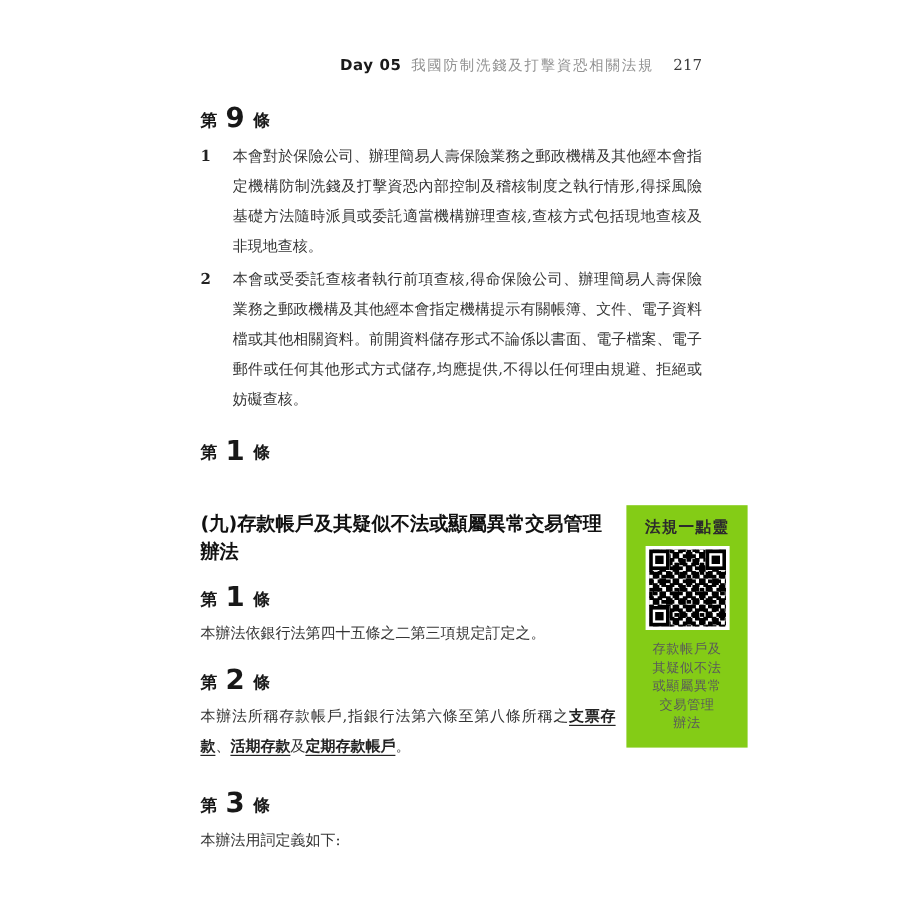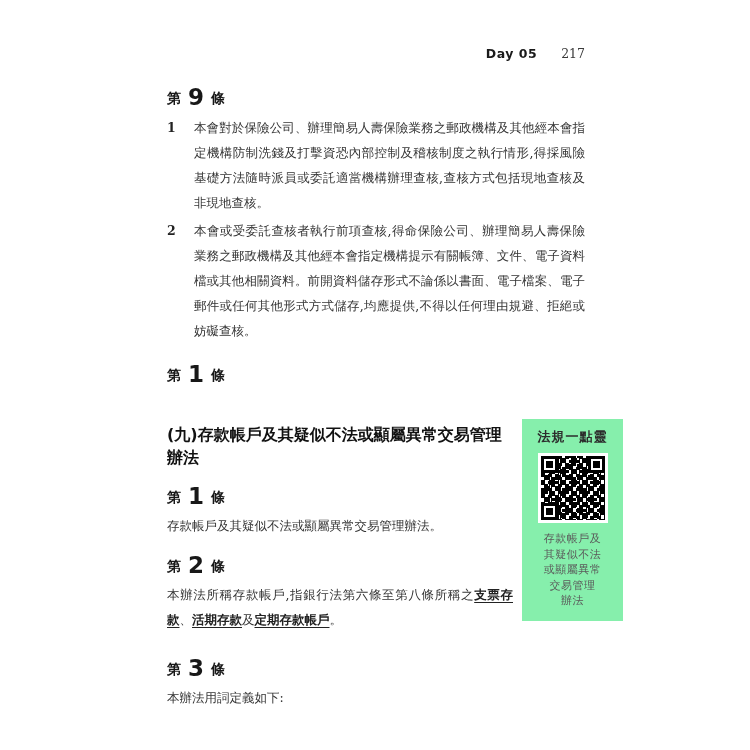--- a/index.html
+++ b/index.html
@@ -50,21 +50,21 @@
 
   .art9-head { margin-top: 0; margin-bottom: 5px; }
   .art10-head { margin-top: 21px; margin-bottom: 5px; }
   .sec-gap { margin-top: 36px; }
 
   
   .qr-panel {
     float: right;
     width: 101px;
     margin: -4px -38px 12px 9px;
-    background: #86efac;
+    background: #84cc16;
     padding: 9px 6px 12px;
     text-align: center;
   }
   .qr-title {
     font-family: "DejaVu Sans", sans-serif; font-weight: bold;
     font-size: 13px; color: #2c2c2c; letter-spacing: 1px; margin-bottom: 7px;
   }
   .qr-code {
     width: 70px; height: 70px; margin: 0 auto 8px;
     background: #ffffff; position: relative; overflow: hidden;
@@ -105,20 +105,21 @@
   .def-intro { line-height: 25px; color: #353535; }
   .clearfix::after { content: ""; display: table; clear: both; }
 </style>
 </head>
 <body>
 
 <div class="page">
 
   <div class="running-header">
     <span class="rh-day">Day 05</span>
+    <span class="rh-chapter">我國防制洗錢及打擊資恐相關法規</span>
     <span class="rh-page">217</span>
   </div>
 
   <div class="art-head art9-head">
     <span>第</span>
       <span class="art-num">9</span>
       <span>條</span>
   </div>
   <div class="num-item">
     <span class="li-num">1</span>
@@ -154,21 +155,21 @@
       </div>
     </aside>
 
     <h2 class="section-title">(九)存款帳戶及其疑似不法或顯屬異常交易管理辦法</h2>
 
     <div class="art-head art1-head">
       <span>第</span>
         <span class="art-num">1</span>
         <span>條</span>
     </div>
-    <p class="art-body">存款帳戶及其疑似不法或顯屬異常交易管理辦法。</p>
+    <p class="art-body">本辦法依銀行法第四十五條之二第三項規定訂定之。</p>
 
     <div class="art-head art2-head">
       <span>第</span>
         <span class="art-num">2</span>
         <span>條</span>
     </div>
     <p class="art-body"><span>本辦法所稱存款帳戶,指銀行法第六條至第八條所稱之</span><span class="term">支票存款</span><span>、</span><span class="term">活期存款</span><span>及</span><span class="term">定期存款帳戶</span><span>。</span></p>
 
     <div class="art-head art3-head">
       <span>第</span>

